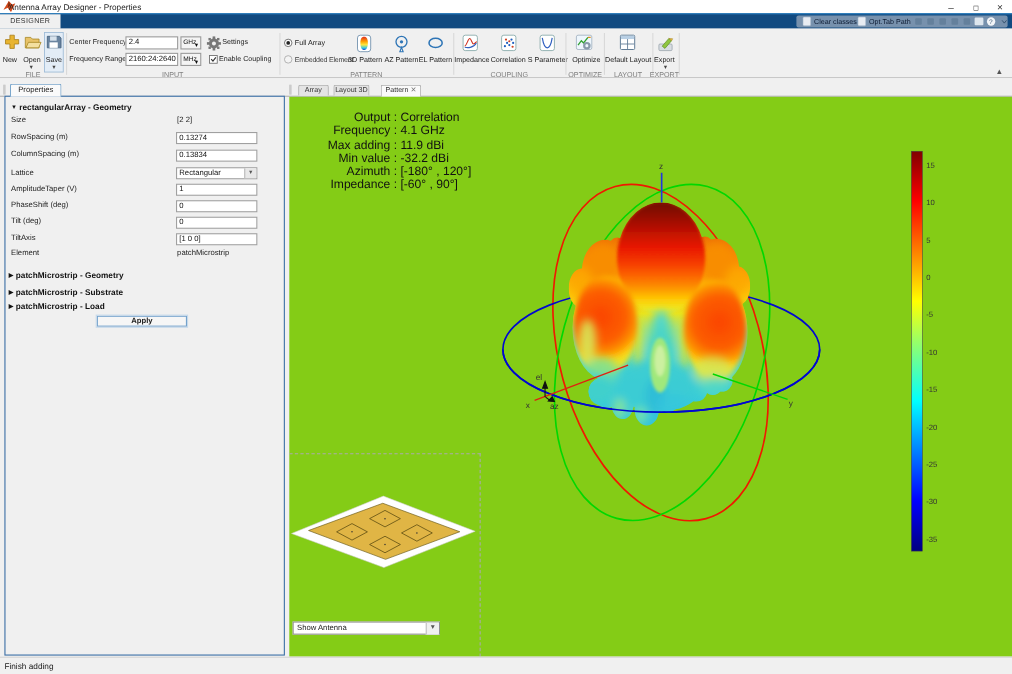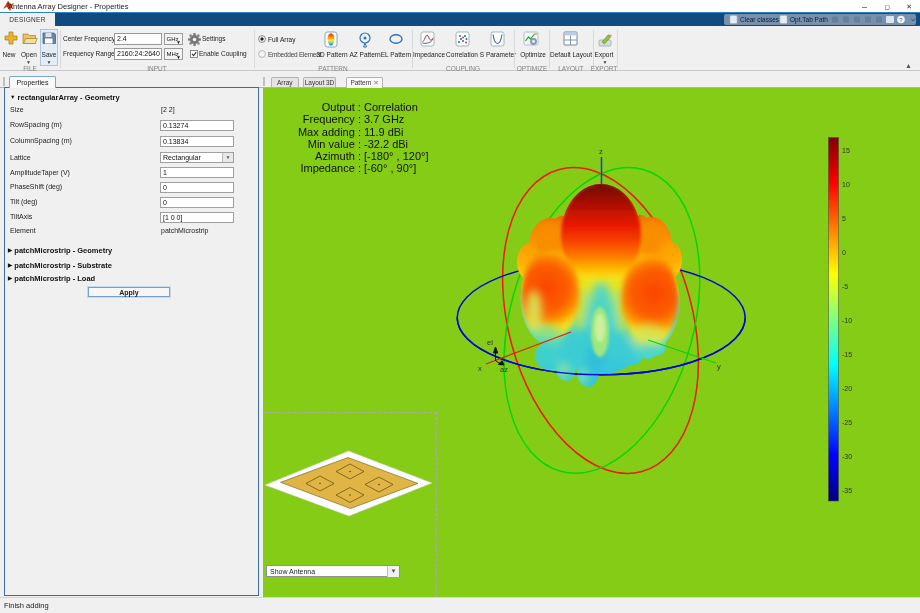--- a/index.html
+++ b/index.html
@@ -282,21 +282,21 @@
 <div class="abs" style="left:88px;top:287px;width:82px;height:9.5px;background:#f6f6f6;border:1px solid #74a2cc;outline:1px solid #c6d9ea;font-size:7px;font-weight:bold;text-align:center;line-height:9px;color:#222">Apply</div>
 
 <div class="abs" id="canvas">
   <div id="infotext">
     <div class="irow">
         <span class="il">Output : </span>
         <span class="iv">Correlation</span>
       </div>
     <div class="irow">
         <span class="il">Frequency : </span>
-        <span class="iv">3.7 GHz</span>
+        <span class="iv">4.1 GHz</span>
       </div>
     <div class="irow">
         <span class="il">Max adding : </span>
         <span class="iv">11.9 dBi</span>
       </div>
     <div class="irow">
         <span class="il">Min value : </span>
         <span class="iv">-32.2 dBi</span>
       </div>
     <div class="irow">

